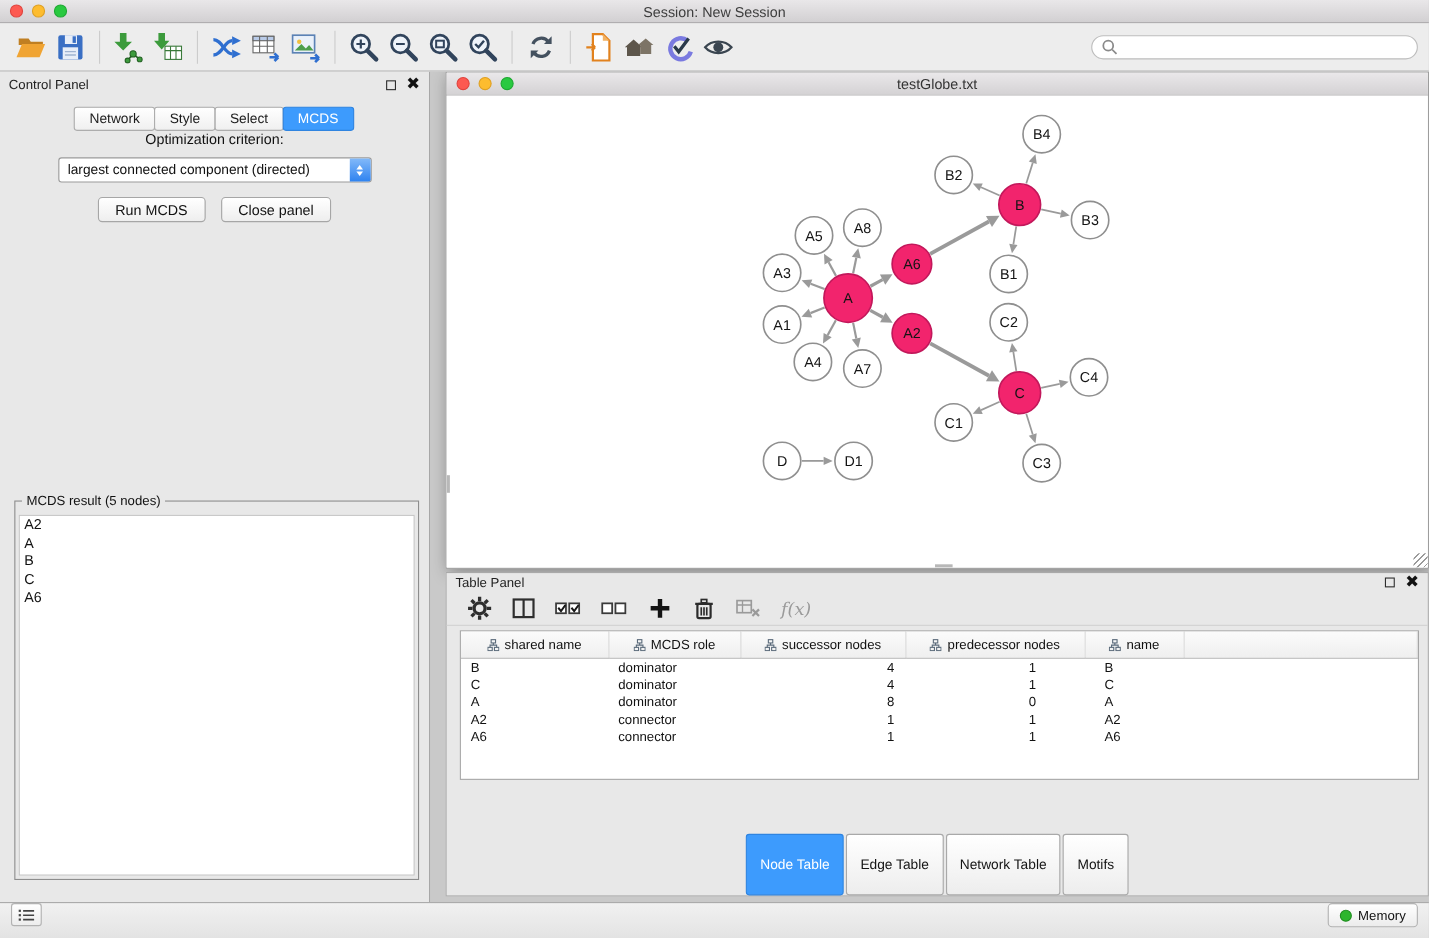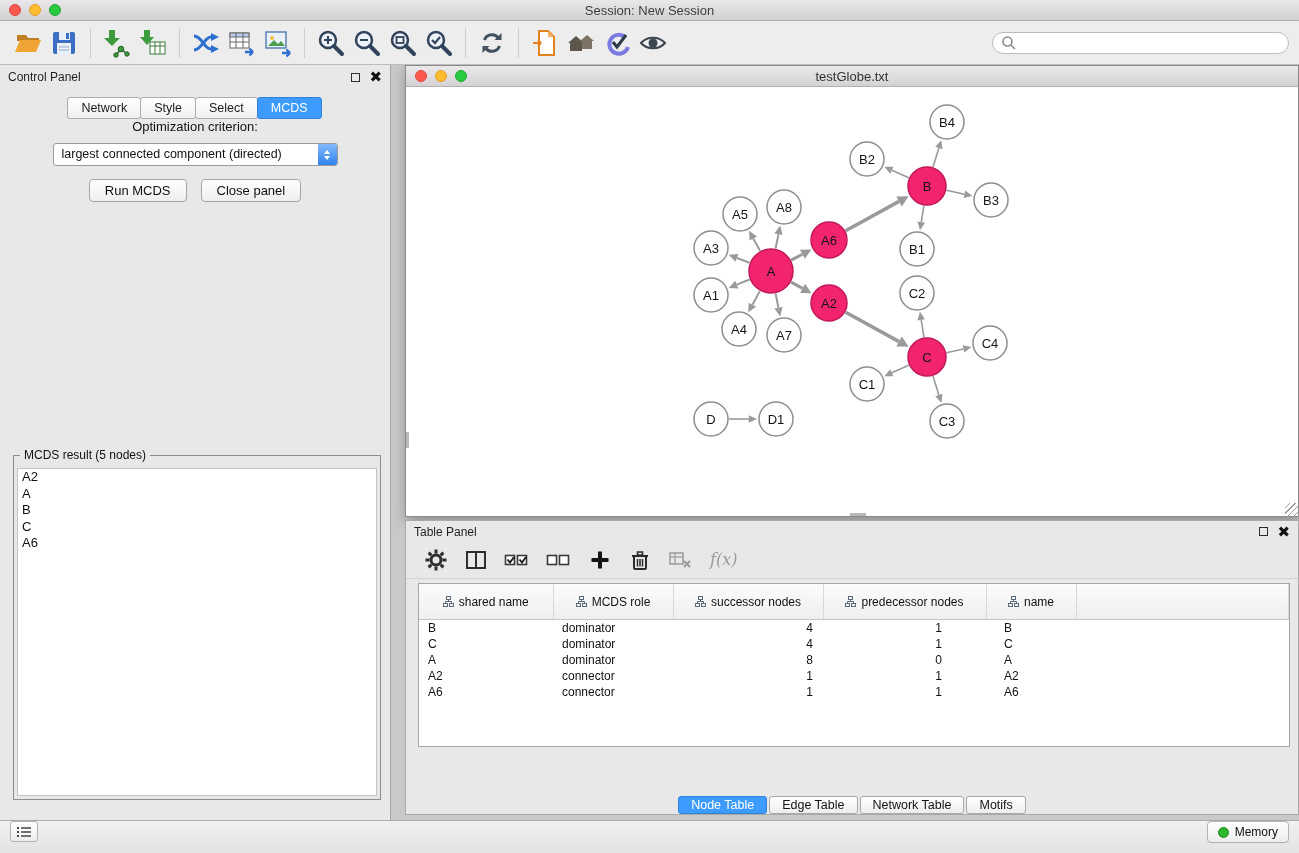--- a/index.html
+++ b/index.html
@@ -89,32 +89,32 @@
   .table-panel { position:absolute; left:405px; top:455px; width:894px; height:295px;
     background:#e8e8e8; border:1px solid #a9a9a9; display:flex; flex-direction:column; }
   .tp-toolbar { height:42px; display:flex; align-items:center; gap:16px; padding-left:18px;
     border-bottom:1px solid #d2d2d2; }
   .tp-btn { border:none; background:transparent; display:flex; align-items:center; justify-content:center;
     cursor:pointer; height:30px; }
   .fx-label { font-family:"DejaVu Serif","Liberation Serif",serif; font-style:italic; font-size:16px;
     color:#9a9a9a; }
   .table-wrap { margin:4px 8px 0 12px; height:187px; border:1px solid #a5a5a5; background:#fff; overflow:hidden; }
   table.node-table { border-collapse:collapse; table-layout:fixed; width:100%; }
-  .node-table th { height:36px; font-size:12px; font-weight:normal; color:#111;
+  .node-table th { height:24px; font-size:12px; font-weight:normal; color:#111;
     background:linear-gradient(#fbfbfb,#efefef); border-right:1px solid #d8d8d8;
     border-bottom:1px solid #c6c6c6; white-space:nowrap; overflow:hidden; cursor:pointer; }
   .node-table th .th-inner { display:flex; align-items:center; justify-content:center; gap:5px; }
   .node-table td { height:16px; font-size:12px; color:#121212; white-space:nowrap; overflow:hidden; cursor:default; }
   .node-table td.c0 { padding-left:9px; }
   .node-table td.c1 { padding-left:9px; }
   .node-table td.c2 { text-align:right; padding-right:10px; }
   .node-table td.c3 { text-align:right; padding-right:44px; }
   .node-table td.c4 { padding-left:18px; }
   .tp-tabs { display:flex; justify-content:center; gap:2px; margin-top:8px; }
-  .tp-tab { font-size:12.5px; color:#141414; padding:1px 12px; border:1px solid #a9a9a9; border-radius:3px;
+  .tp-tab { font-size:12.5px; color:#141414; padding:20px 12px; border:1px solid #a9a9a9; border-radius:3px;
     background:linear-gradient(#ffffff,#ededed); cursor:pointer;margin-top:41px; }
   .tp-tab.active { background:#3d9bfd; border-color:#2f84e0; color:#fff; }
 
   
   .statusbar { position:absolute; left:0; right:0; bottom:0; height:33px;
     background:linear-gradient(#f1f1f1,#e3e3e3); border-top:1px solid #ababab;
     display:flex; align-items:flex-start; padding:0 10px; }
   .list-btn { width:28px; height:21px; border:1px solid #b2b2b2; border-radius:3px;
     background:linear-gradient(#ffffff,#ededed); display:flex; align-items:center; justify-content:center;
     cursor:pointer; }

